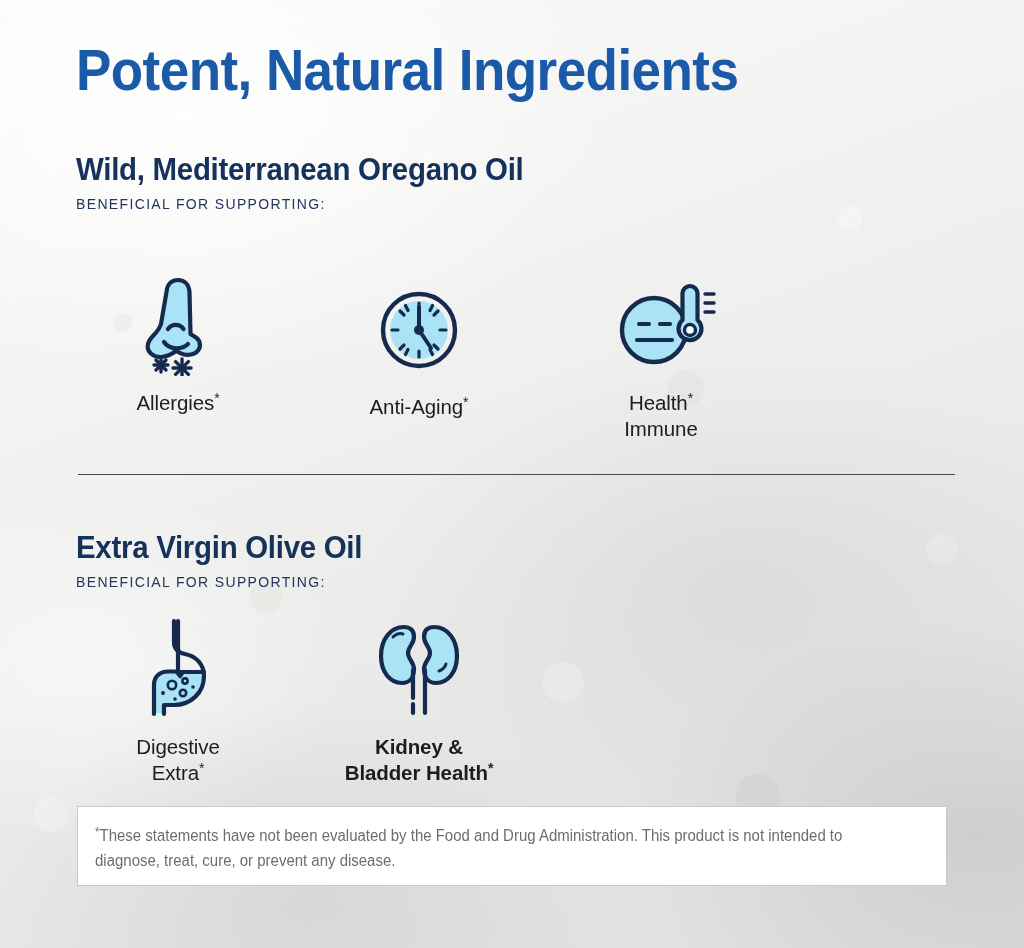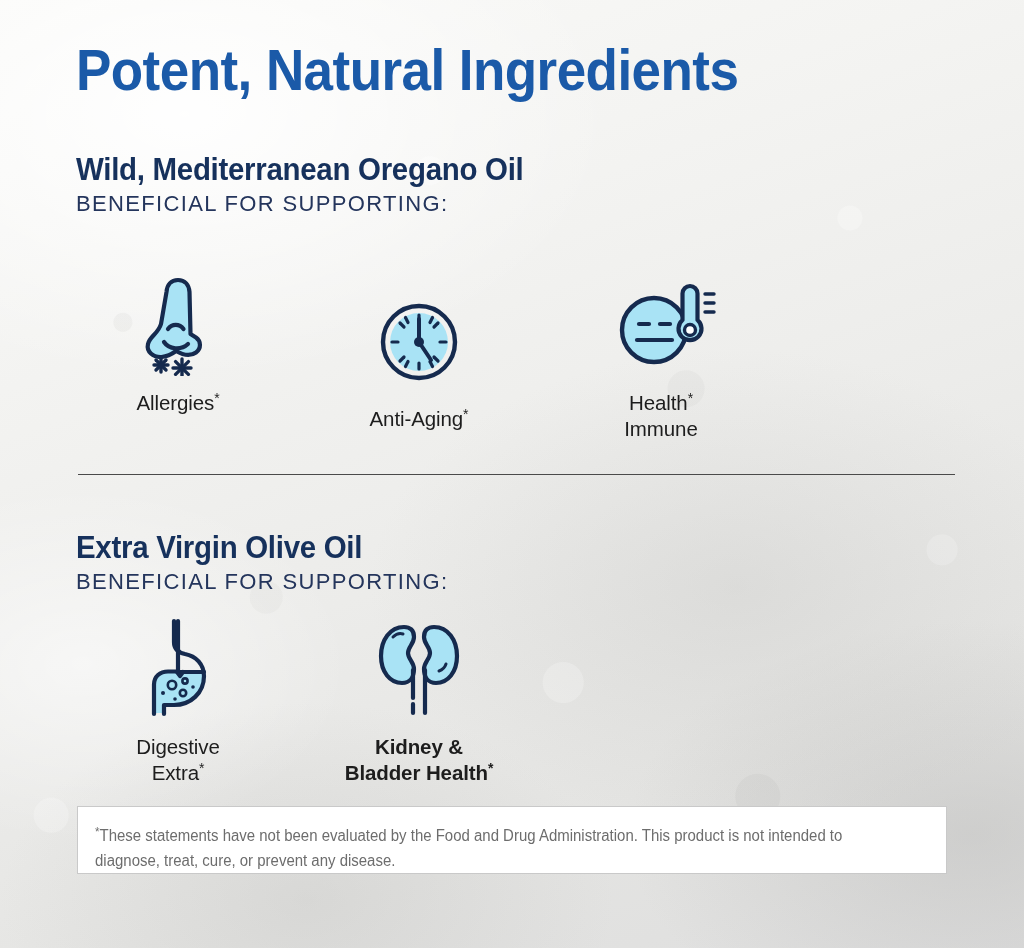--- a/index.html
+++ b/index.html
@@ -75,21 +75,21 @@
     color: #16315c;
     letter-spacing: -0.3px;
     font-family: "Liberation Sans Narrow", "Liberation Sans", sans-serif;
     transform: scaleX(0.95);
     transform-origin: left center;
     white-space: nowrap;
     margin: 0;
   }
   .section-subheading {
     margin: 6px 0 0 0;
-    font-size: 22px;
+    font-size: 14px;
     line-height: 20px;
     color: #24355c;
     letter-spacing: 1.35px;
     font-weight: normal;
     white-space: nowrap;
     font-family: "Liberation Sans", sans-serif;
   }
 
   
   .benefits { position: absolute; left: 0; top: 0; }
@@ -127,21 +127,21 @@
     height: 0;
     border-top: 1.3px solid #4a4a4a;
   }
 
   
   .disclaimer {
     position: absolute;
     left: 77px;
     top: 806px;
     width: 870px;
-    height: 68px;
+    height: 80px;
     background: #ffffff;
     border: 1px solid #c9c9c9;
     box-sizing: border-box;
   }
   .disclaimer-text {
     position: absolute;
     left: 17px;
     top: 16px;
     width: 840px;
     font-size: 15.6px;
@@ -200,21 +200,21 @@
                 <line x1="-6.4" y1="6.4" x2="6.4" y2="-6.4"></line>
               </g>
             </g>
           </svg>
         </div>
         <div class="benefit-label">
           <span>Allergies</span><span class="star">*</span>
         </div>
       </div>
 
-      <div class="benefit" style="left:319px; top:284px;">
+      <div class="benefit" style="left:319px; top:272px;">
         <div class="benefit-icon">
           <svg width="100" height="108" viewBox="0 0 100 108" aria-hidden="true">
             <circle cx="50" cy="58" r="36" fill="none" stroke="#152a4e" stroke-width="4.4"></circle>
             <circle cx="50" cy="58" r="29" fill="#a9e3f5" stroke="none"></circle>
             <g stroke="#152a4e" stroke-width="3.2" stroke-linecap="round">
               <line x1="50" y1="31" x2="50" y2="37"></line>
               <line x1="50" y1="79" x2="50" y2="85"></line>
               <line x1="23" y1="58" x2="29" y2="58"></line>
               <line x1="71" y1="58" x2="77" y2="58"></line>
               <line x1="31" y1="39" x2="35" y2="43"></line>

